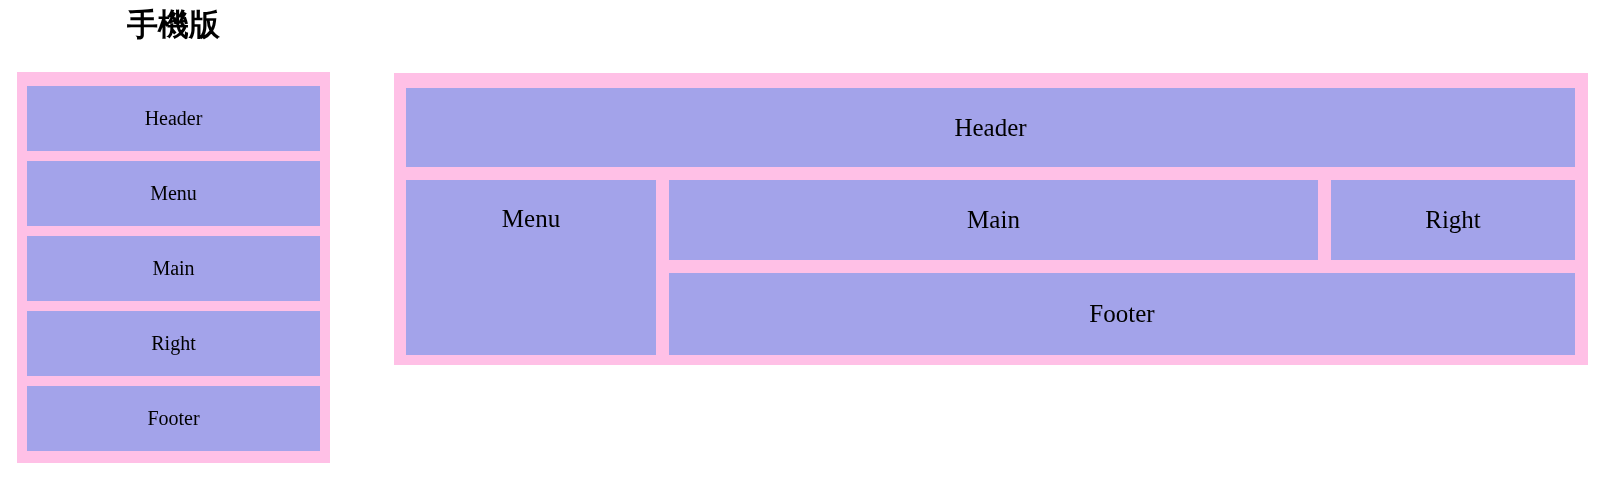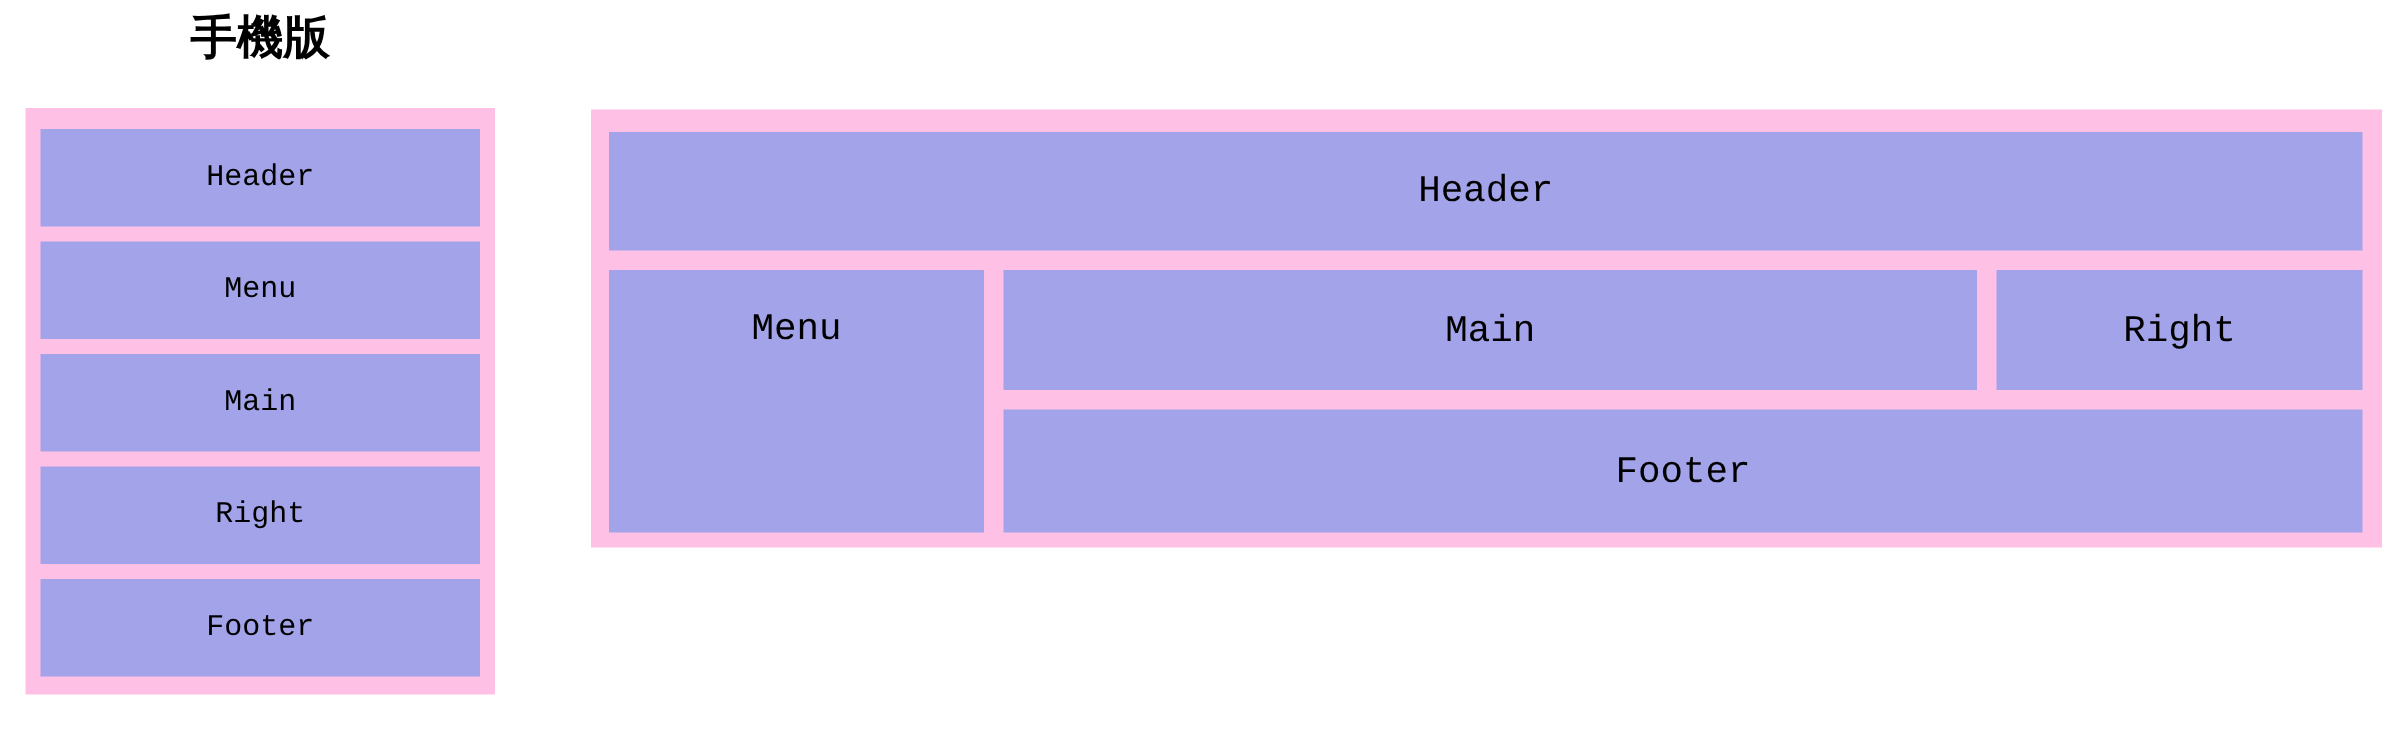--- a/index.html
+++ b/index.html
@@ -20,21 +20,21 @@
     font-weight: bold;
     font-size: 31px;
     line-height: 38px;
     text-align: center;
     color: #000000;
     white-space: nowrap;
   }
   #mobile-title  { left: 17px;  width: 313px; }
   #desktop-title { left: 394px; width: 1152px; }
 
-  .layout-container { position: absolute; background: var(--pink, #ffc0e6); font-family: Liberation Mono, monospace; }
+  .layout-container { position: absolute; background: var(--pink, #ffc0e6); }
 
   #mobile-container {
     left: 17px; top: 72px;
     width: 313px; height: 391px;
     padding: 14px 10px 9px 10px;
     display: flex;
     flex-direction: column;
     gap: 10px;
   }
   .mbox {

